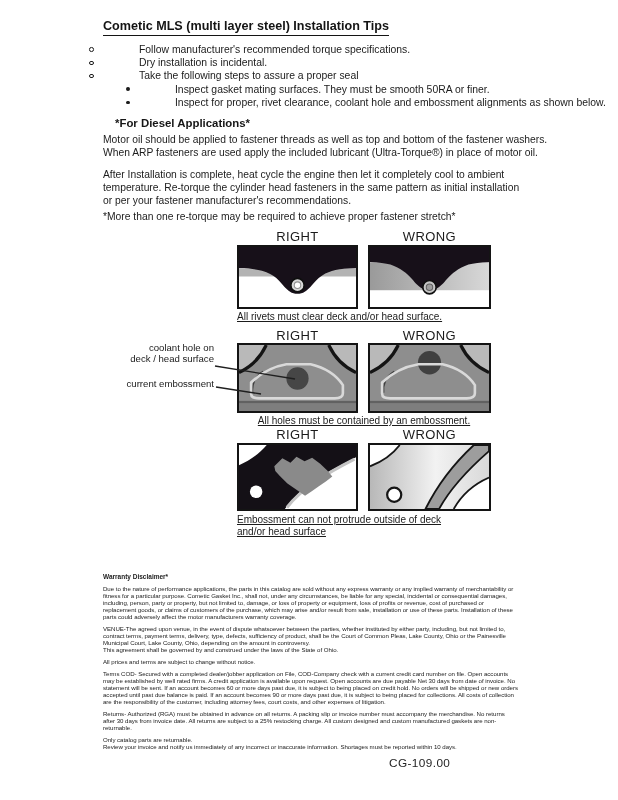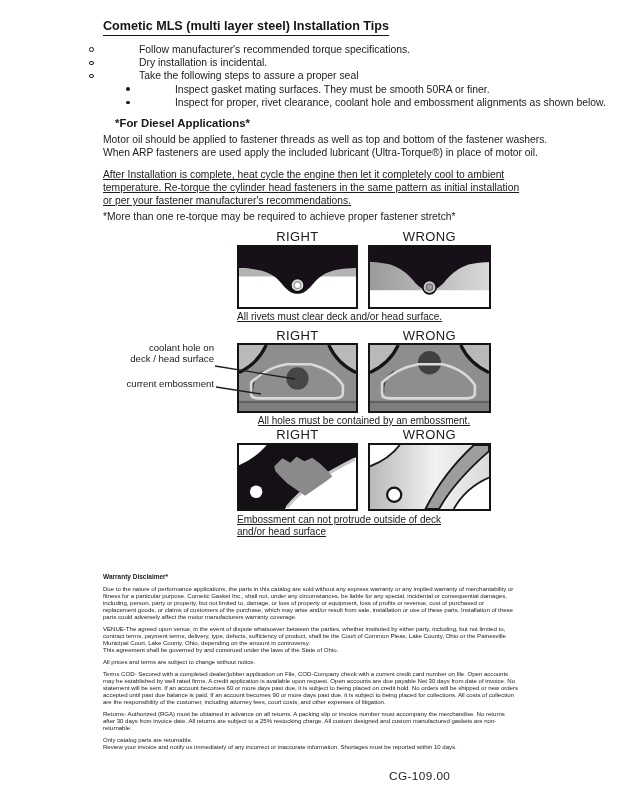--- a/index.html
+++ b/index.html
@@ -22,21 +22,21 @@
   .marker { flex:0 0 auto; display:inline-block; }
   .ring { width:4.6px; height:4.6px; border:1.1px solid #1b1b1b; border-radius:50%; margin:3.4px 3.4px 0 0; }
   .dot  { width:3.8px; height:3.8px; background:#1b1b1b; border-radius:50%; margin:3.8px 3.2px 0 0; }
   .sub { margin-left:37px; }
 
   
   .diesel-h { left:103px; top:117px; font-size:11.4px; font-weight:bold; color:#161616; white-space:nowrap;margin-left:12px; }
   .para { font-size:10.3px; line-height:13px; color:#1c1c1c; }
   .para .line { white-space:nowrap; }
   .p1 { left:103px; top:133px; }
-  .p2 { left:103px; top:168px;text-decoration:underline; }
+  .p2 { left:103px; top:168px; }
   .p3 { left:103px; top:210px; }
 
   
   .dlabel { font-size:13px; font-weight:500; letter-spacing:0.4px; color:#1a1a1a; text-align:center; }
   .dl-r { left:237px; width:121px; }
   .dl-w { left:368px; width:123px; }
   .row1-label { top:229px; } .row2-label { top:328px; } .row3-label { top:427px; }
   .dbox { border:2.5px solid #141414; background:#fff; }
   .bx-r { left:237px; width:121px; }
   .bx-w { left:368px; width:123px; }
@@ -55,21 +55,21 @@
   .ann2 { top:378px; }
   .leader-svg { left:100px; top:330px; width:260px; height:90px; pointer-events:none; z-index:5; }
 
   
   .warranty { left:103px; top:573px; width:415px; color:#222; }
   .warranty h4 { font-size:6.5px; font-weight:bold; margin-bottom:5px; }
   .warranty p { font-size:6.1px; line-height:7.1px; letter-spacing:-0.03px; }
   .warranty p.gap { margin-top:4.6px; }
 
   
-  .footer-code { left:389px; top:756px; font-size:11.8px; letter-spacing:0.4px; color:#242424;margin-top:13px; }
+  .footer-code { left:389px; top:756px; font-size:11.8px; letter-spacing:0.4px; color:#242424; }
 </style>
 </head>
 <body>
 
 <div class="page">
 
   <div class="abs title">Cometic MLS (multi layer steel) Installation Tips</div>
 
   <div class="abs bullets">
     <div class="b-row">

